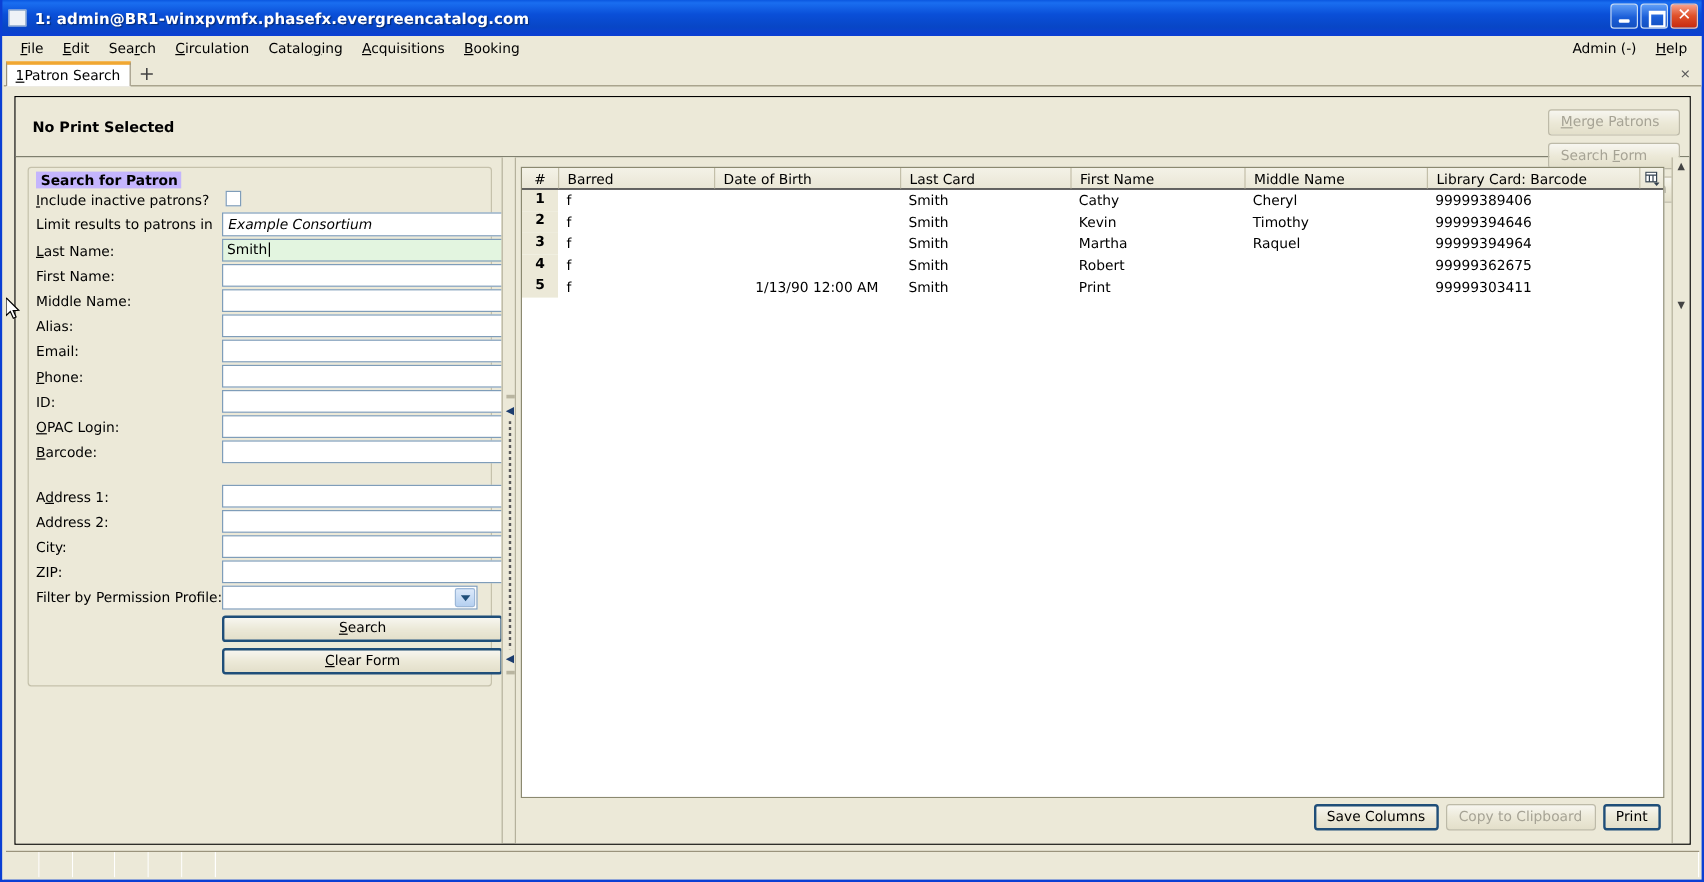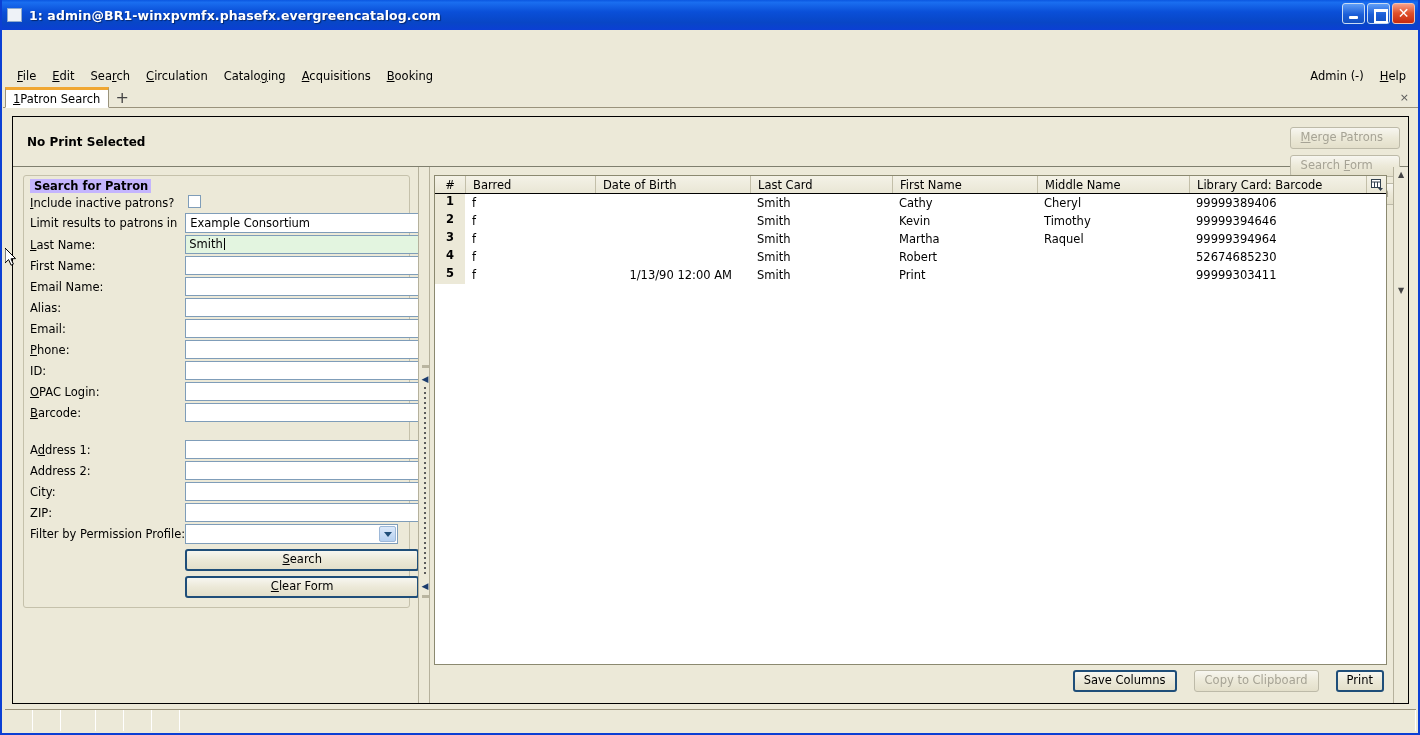--- a/index.html
+++ b/index.html
@@ -79,21 +79,20 @@
   }
 
   
   .menubar {
     height: 20px;
     background: #ece9d8;
     display: flex; align-items: center;
     padding-left: 6px;
     position: relative;
     flex: 0 0 auto;
-    margin-top: 36px;
   }
   .menu-item {
     padding: 2px 8px;
     font-size: 11.5px;
     color: #000;
     white-space: nowrap;
     cursor: default;
   }
   .menu-right { position: absolute; right: 4px; display: flex; align-items: center; }
   .ul { text-decoration: underline; }
@@ -258,21 +257,21 @@
   }
   .selectbox {
     width: 180px; height: 20px;
     border: 1px solid #7f9db9;
     background: #fff;
     display: flex; align-items: center;
     font-size: 11.5px;
     padding-left: 4px;
     position: relative;
   }
-  .selectbox.wide { width: 252px; }
+  .selectbox.wide { width: 252px; font-style: italic; }
   .sel-arrow {
     position: absolute; right: 1px; top: 1px;
     width: 17px; height: 16px;
     background: linear-gradient(to bottom,#dce9fa,#b5d0f0);
     border: 1px solid #9db8d8;
     border-radius: 2px;
     display: flex; align-items: center; justify-content: center;
   }
   .sel-arrow i {
     display:block; width:0; height:0;
@@ -328,21 +327,21 @@
     color: #000;
   }
   .gc.num { text-align: center; padding-left: 0; font-weight: bold;
             justify-content: center; display: flex; }
   .gc.dob { text-align: right; padding-right: 18px; padding-left: 0; }
   .rownum-col { background: #ece9d8; height: 100%; }
 
   .grid-foot {
     height: 32px;
     display: flex; align-items: center; justify-content: flex-end;
-    gap: 17px;
+    gap: 6px;
     padding-right: 3px;
     flex: 0 0 auto;
   }
 
   
   .vscroll {
     width: 15px;
     background: #ece9d8;
     border-left: 1px solid #b5b19c;
     flex: 0 0 auto;
@@ -460,21 +459,21 @@
                   <div class="txt filled"><span>Smith</span><span class="caret"></span></div>
                 </td>
               </tr>
               <tr>
                 <td class="lbl">First Name:</td>
                 <td>
                       <div class="txt"></div>
                     </td>
               </tr>
               <tr>
-                <td class="lbl">Email Name:</td>
+                <td class="lbl">Middle Name:</td>
                 <td>
                       <div class="txt"></div>
                     </td>
               </tr>
               <tr>
                 <td class="lbl">Alias:</td>
                 <td>
                       <div class="txt"></div>
                     </td>
               </tr>
@@ -627,21 +626,21 @@
                 <div class="gc" style="flex:1 1 auto">99999394964</div>
               </div>
 
               <div class="grow">
                 <div class="gc num rownum-col" style="width:30px">4</div>
                 <div class="gc" style="width:130px">f</div>
                 <div class="gc dob" style="width:155px"></div>
                 <div class="gc" style="width:142px">Smith</div>
                 <div class="gc" style="width:145px">Robert</div>
                 <div class="gc" style="width:152px"></div>
-                <div class="gc" style="flex:1 1 auto">52674685230</div>
+                <div class="gc" style="flex:1 1 auto">99999362675</div>
               </div>
 
               <div class="grow">
                 <div class="gc num rownum-col" style="width:30px">5</div>
                 <div class="gc" style="width:130px">f</div>
                 <div class="gc dob" style="width:155px">1/13/90 12:00 AM</div>
                 <div class="gc" style="width:142px">Smith</div>
                 <div class="gc" style="width:145px">Print</div>
                 <div class="gc" style="width:152px"></div>
                 <div class="gc" style="flex:1 1 auto">99999303411</div>

